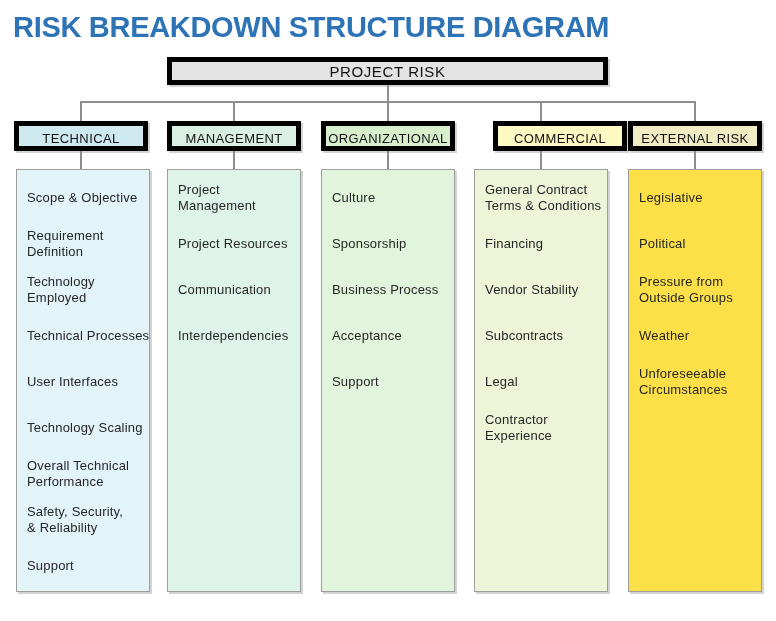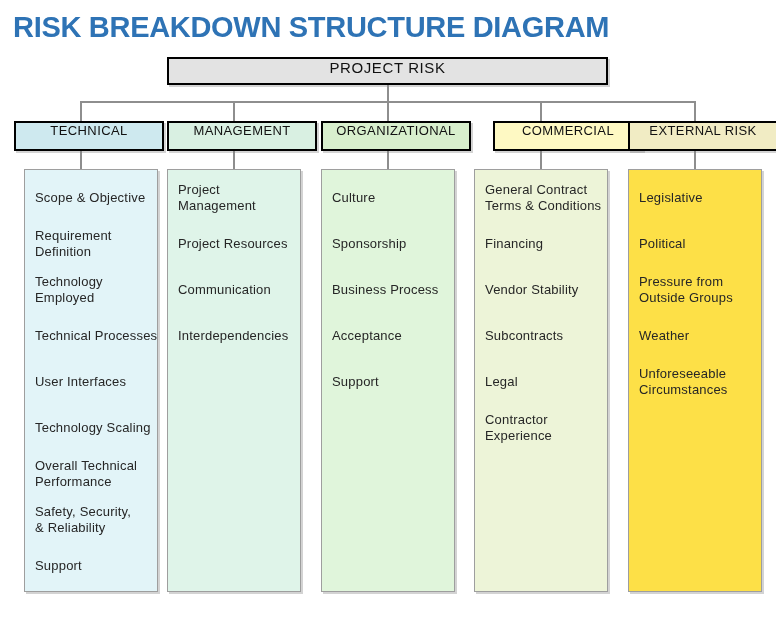--- a/index.html
+++ b/index.html
@@ -17,38 +17,38 @@
     top: 11px;
     margin: 0;
     font-size: 29px;
     font-weight: bold;
     letter-spacing: -0.3px;
     white-space: nowrap;
   }
   .node {
     position: absolute;
     box-sizing: border-box;
-    border: 2px solid #000000;
+    border: 5px solid #000000;
     box-shadow: 2px 2px 0 rgba(130,130,130,0.35);
     display: flex;
-    align-items: flex-start;
+    align-items: flex-end;
     justify-content: center;
   }
   .root-node {
     left: 167px;
     top: 57px;
     width: 441px;
     height: 28px;
     font-size: 15px;
     letter-spacing: 0.6px;
     color: #111;
   }
   .cat-header {
     top: 121px;
-    width: 150px;
+    width: 134px;
     height: 30px;
     font-size: 13px;
     letter-spacing: 0.4px;
     color: #111;
     text-align: center;
   }
   .cat-body {
     position: absolute;
     box-sizing: border-box;
     top: 169px;
@@ -97,21 +97,21 @@
       <div class="conn" style="left: 387px; top: 151px; width: 2px; height: 18px; background: rgb(142, 142, 142);"></div>
       <div class="conn" style="left: 540px; top: 101px; width: 2px; height: 20px; background: rgb(142, 142, 142);"></div>
       <div class="conn" style="left: 540px; top: 151px; width: 2px; height: 18px; background: rgb(142, 142, 142);"></div>
       <div class="conn" style="left: 694px; top: 101px; width: 2px; height: 20px; background: rgb(142, 142, 142);"></div>
       <div class="conn" style="left: 694px; top: 151px; width: 2px; height: 18px; background: rgb(142, 142, 142);"></div>
     </div>
   <div id="columns">
       <div class="node cat-header" style="left: 14px; background: rgb(206, 233, 239);">
         <span>TECHNICAL</span>
       </div>
-      <div class="cat-body" style="left: 24px; background: rgb(226, 244, 248);">
+      <div class="cat-body" style="left: 16px; background: rgb(226, 244, 248);">
         <div class="risk-item">
           <div class="risk-line">Scope &amp; Objective</div>
         </div>
         <div class="risk-item">
           <div class="risk-line">Requirement</div>
           <div class="risk-line">Definition</div>
         </div>
         <div class="risk-item">
           <div class="risk-line">Technology</div>
           <div class="risk-line">Employed</div>

